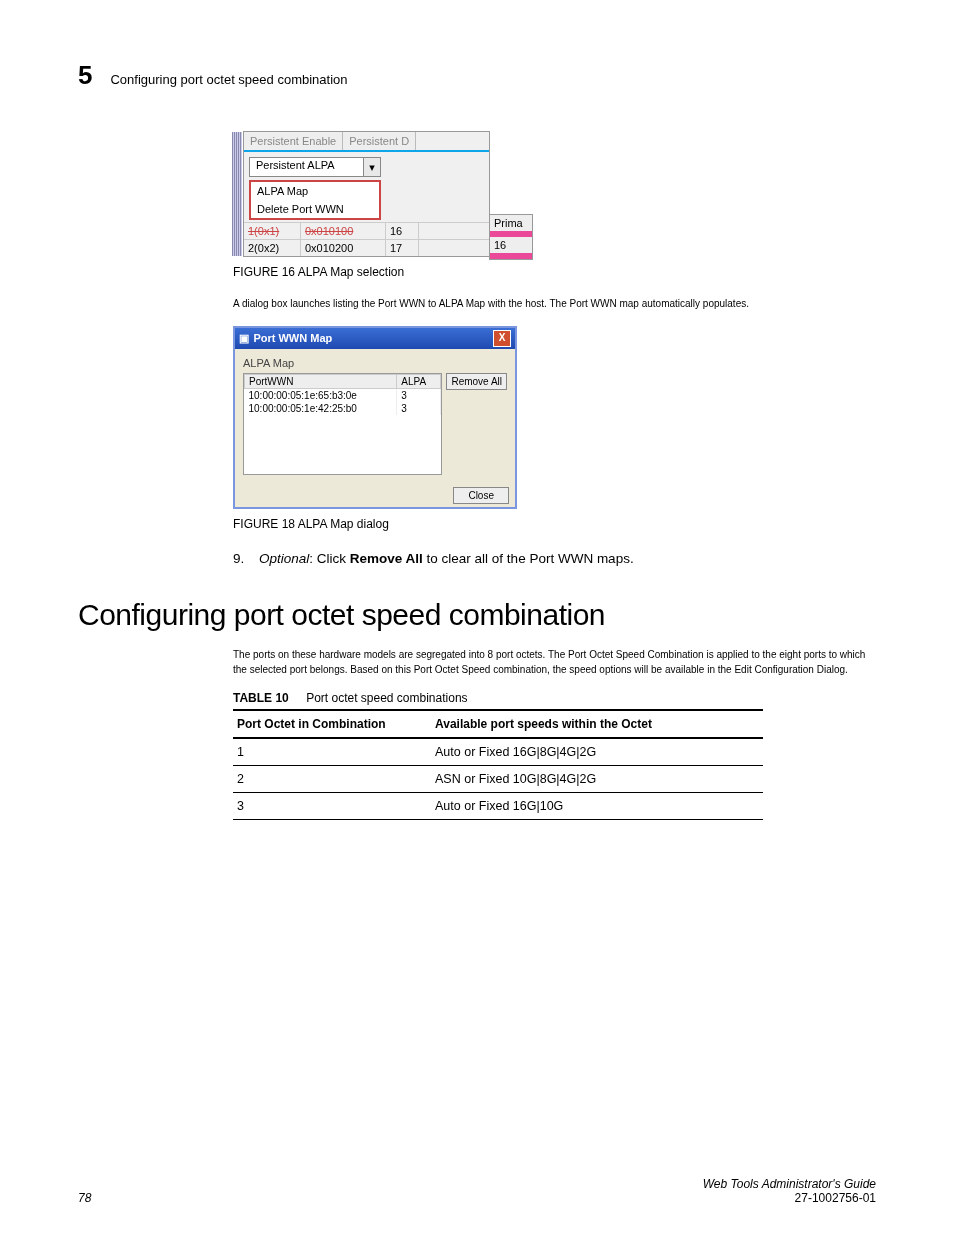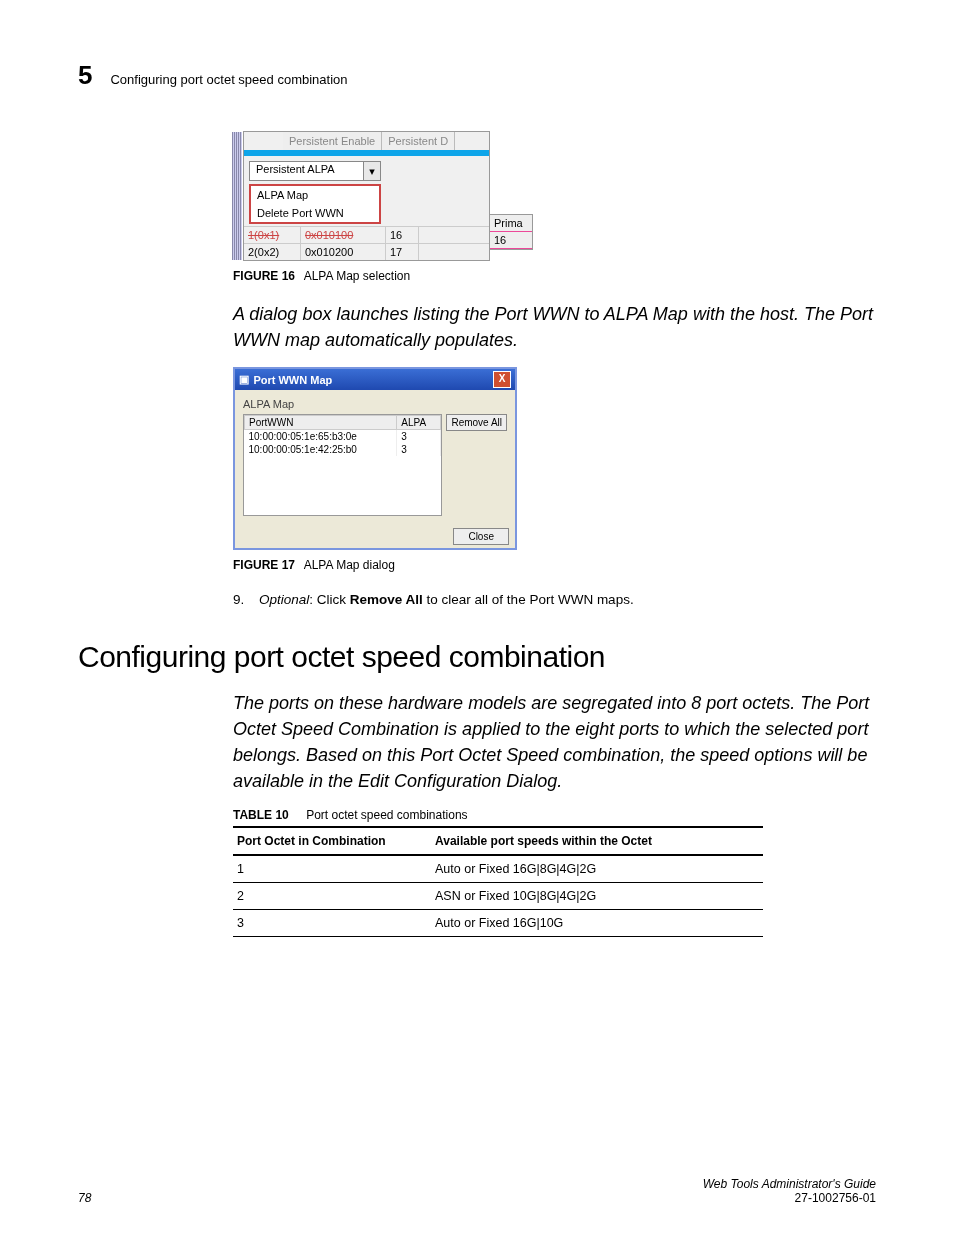--- a/index.html
+++ b/index.html
@@ -28,22 +28,22 @@
     font-weight: bold;
   }
   .running-head {
     font-size: 13px;
   }
   .content-indent { margin-left: 155px; }
   .fig-caption {
     font-size: 12px;
     margin: 8px 0 18px 0;
   }
-  .fig-caption .lbl { font-weight: bold; margin-right: 6px; }
-  .body-text { font-size: 18px; line-height: 1.45; margin: 0 0 14px 0; font-style: italic; }
+  .fig-caption .lbl { font-weight: normal; margin-right: 0; }
+  .body-text { font-size: 10px; line-height: 1.45; margin: 0 0 14px 0; }
   .step { display:flex; gap:10px; font-size:13.5px; line-height:1.45; margin:0 0 30px 0;}
   .step .num { min-width:16px; }
   .step .italic { font-style: italic; }
   .step .bold { font-weight: bold; }
   h1.section {
     font-family: Arial, Helvetica, sans-serif;
     font-weight: normal;
     font-size: 30px;
     margin: 30px 0 16px 0;
     letter-spacing: -0.5px;
@@ -77,33 +77,33 @@
     border: 1px solid #999;
     font-family: Tahoma, Arial, sans-serif;
     font-size: 11px;
     position: relative;
     margin-left: -2px;
   }
   .stripes {
     position:absolute; left:-12px; top:0; bottom:0; width:10px;
     background: repeating-linear-gradient(90deg,#88a 0,#88a 1px,#cce 1px,#cce 2px);
   }
-  .fig16 .row1 { border-bottom:6px solid #0ea5e9; display:flex;padding-left:39px;}
+  .fig16 .row1 { border-bottom:2px solid #0ea5e9; display:flex;}
   .fig16 .btn { padding:3px 6px; color:#888; border-right:1px solid #bbb; background:#eee;}
   .fig16 .maprow{ padding:4px 6px; border-bottom:1px solid #bbb; background:#eee;}
   .fig16 .dropdown{ display:flex; border:1px solid #888; background:#fff; margin:5px; width:130px;}
   .fig16 .dropdown span{ flex:1; padding:1px 6px;}
   .fig16 .dropdown .arrow{ width:16px; background:#e8e8e8; border-left:1px solid #888; text-align:center; line-height:18px;}
   .fig16 .menu{ border:2px solid #c44; background:#fff; width:128px; margin-left:5px; position:relative; top:-2px;}
   .fig16 .menu div{ padding:3px 6px;}
   .fig16 .trow{ display:flex; border-top:1px solid #ccc;}
   .fig16 .trow div{ padding:2px 4px; border-right:1px solid #ccc; font-size:11px;}
   .fig16 .struck{ text-decoration: line-through; color:#c44;}
   .fig16 .prime { position:absolute; right:-44px; top:82px; border:1px solid #999; background:#eee; width:42px; font-size:11px;}
-  .fig16 .prime div{ padding:2px 4px; border-bottom:1px solid #ec4899;}
+  .fig16 .prime div{ padding:2px 4px; border-bottom:6px solid #ec4899;}
   
   .fig17 {
     width: 280px;
     border: 2px solid #7a96df;
     background: #ece9d8;
     font-family: Tahoma, Arial, sans-serif;
     font-size: 11px;
   }
   .fig17 .titlebar {
     background: linear-gradient(#3a6ed5,#1f49b0);
@@ -214,21 +214,21 @@
               </table>
           </div>
           <div class="sidebtn">Remove All</div>
         </div>
       </div>
       <div class="footer">
         <span class="btn">Close</span>
       </div>
     </div>
     <div class="fig-caption">
-      <span class="lbl">FIGURE 17</span>
+      <span class="lbl">FIGURE 18</span>
       <span>ALPA Map dialog</span>
     </div>
 
     <div class="step">
       <div class="num">9.</div>
       <div>
         <span class="italic">Optional</span><span>: Click </span><span class="bold">Remove All</span><span> to clear all of the Port WWN maps.</span>
       </div>
     </div>
   </div>

